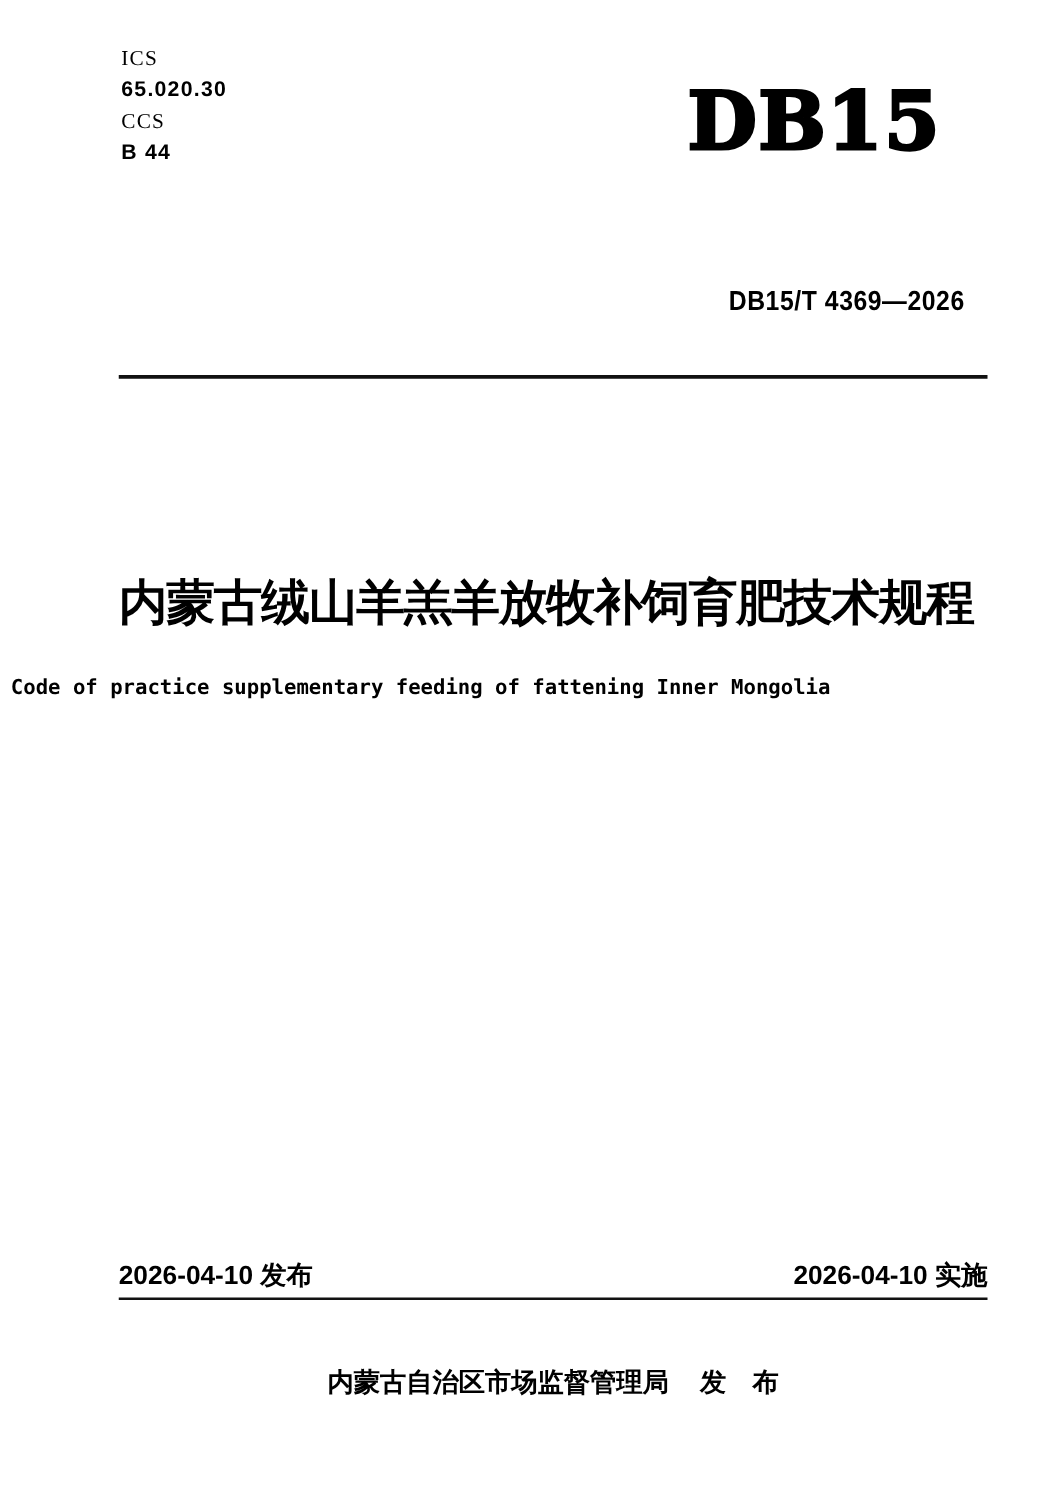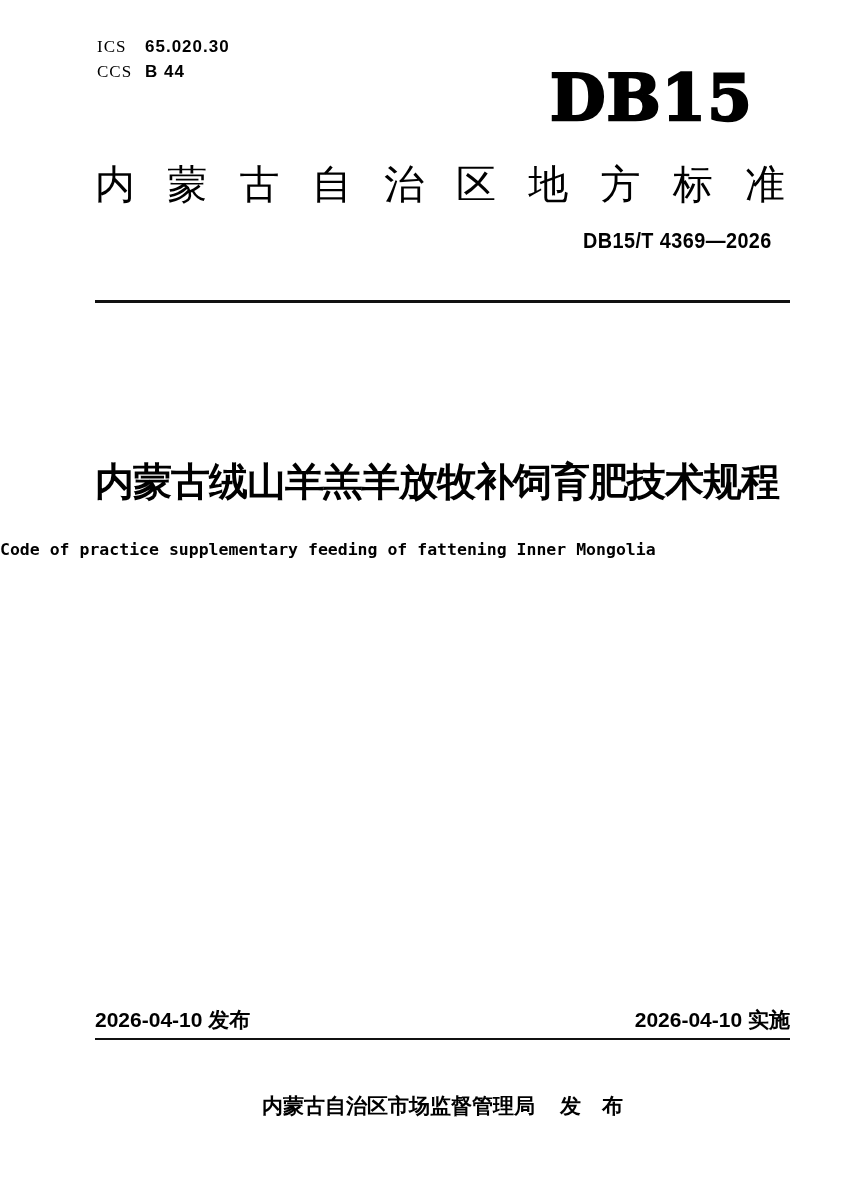--- a/index.html
+++ b/index.html
@@ -16,21 +16,21 @@
   }
 
   
   .codes {
     position: absolute;
     left: 97px;
     top: 34px;
     font-size: 17px;
     line-height: 25px;
   }
-  .code-row { display: flex; align-items: baseline; }
+  .code-row { display: flex; align-items: baseline; flex-direction: column; }
   .code-label {
     font-family: "Liberation Serif", serif;
     font-weight: normal;
     width: 48px;
     letter-spacing: 1px;
   }
   .code-value {
     font-family: "Liberation Sans", sans-serif;
     font-weight: bold;
     letter-spacing: 1px;
@@ -97,20 +97,21 @@
     letter-spacing: -1px;
     white-space: nowrap;
   }
 
   
   .en-title {
     position: absolute;
     left: 0;
     top: 536px;
     width: 673px;
+    text-align: center;
     font-family: "DejaVu Sans Mono", monospace;
     font-size: 16.5px;
     font-weight: bold;
     line-height: 27px;
   }
 
   
   .dates {
     position: absolute;
     left: 95px;
@@ -148,21 +149,20 @@
       <span class="code-value">65.020.30</span>
     </div>
     <div class="code-row">
       <span class="code-label">CCS</span>
       <span class="code-value">B 44</span>
     </div>
   </div>
 
   <div class="db-logo">DB15</div>
 
-  <div class="header-title">内蒙古自治区地方标准</div>
 
   <div class="std-number">DB15/T 4369—2026</div>
 
   <div class="rule rule-top"></div>
 
   <div class="main-title">内蒙古绒山羊羔羊放牧补饲育肥技术规程</div>
 
   <div class="en-title">
     <div>Code of practice supplementary feeding of fattening Inner Mongolia</div>
   </div>

